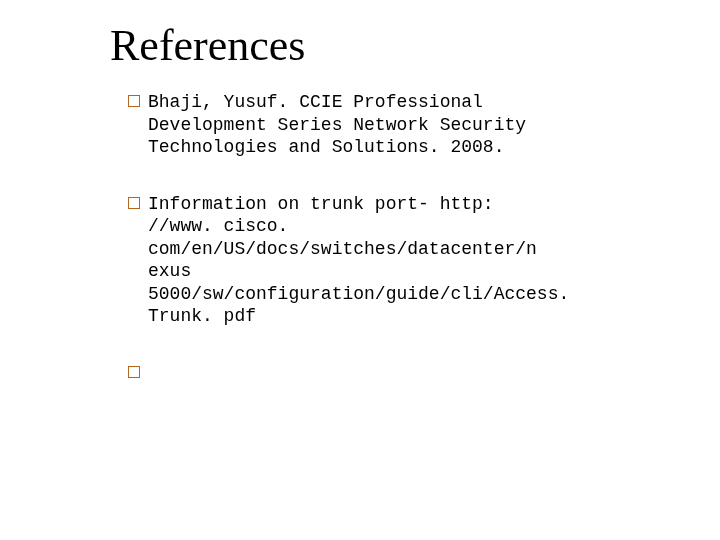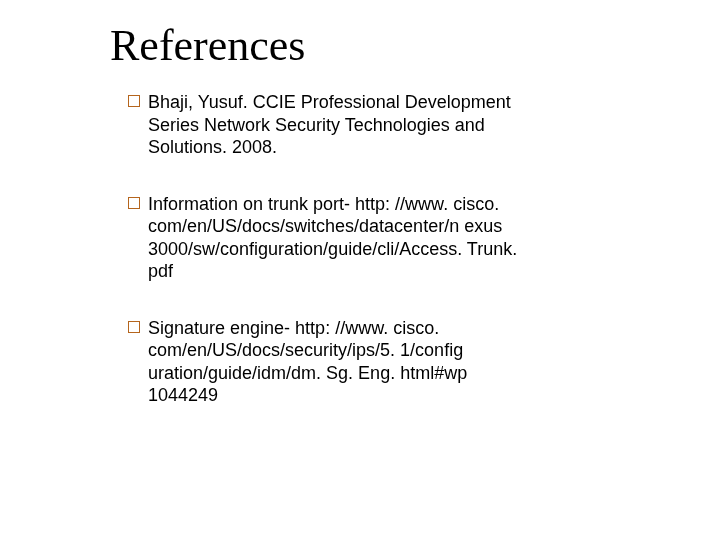--- a/index.html
+++ b/index.html
@@ -31,20 +31,21 @@
     padding: 0;
     margin: 0 0 0 18px;
   }
   .refs li {
     position: relative;
     font-size: 18px;
     line-height: 1.25;
     margin-bottom: 34px;
     padding-left: 20px;
     color: #000;
+    font-family: Liberation Mono, monospace;
   }
   .refs li .bullet {
     position: absolute;
     left: 0;
     top: 4px;
     width: 12px;
     height: 12px;
     border: 1.5px solid #b5651d;
     box-sizing: border-box;
     background: transparent;
@@ -55,20 +56,19 @@
 
 <div class="slide">
   <h1 class="title">References</h1>
   <ul class="refs">
     <li>
       <span class="bullet"></span>
       <span>Bhaji, Yusuf. CCIE Professional Development Series Network Security Technologies and Solutions. 2008.</span>
     </li>
     <li>
       <span class="bullet"></span>
-      <span>Information on trunk port- http: //www. cisco. com/en/US/docs/switches/datacenter/n exus 3000/sw/configuration/guide/cli/Access. Trunk. pdf</span>
+      <span>Information on trunk port- http: //www. cisco. com/en/US/docs/switches/datacenter/n exus 5000/sw/configuration/guide/cli/Access. Trunk. pdf</span>
     </li>
     <li>
       <span class="bullet"></span>
-      <span>Signature engine- http: //www. cisco. com/en/US/docs/security/ips/5. 1/config uration/guide/idm/dm. Sg. Eng. html#wp 1044249</span>
     </li>
   </ul>
 </div>
 
 </body></html>

